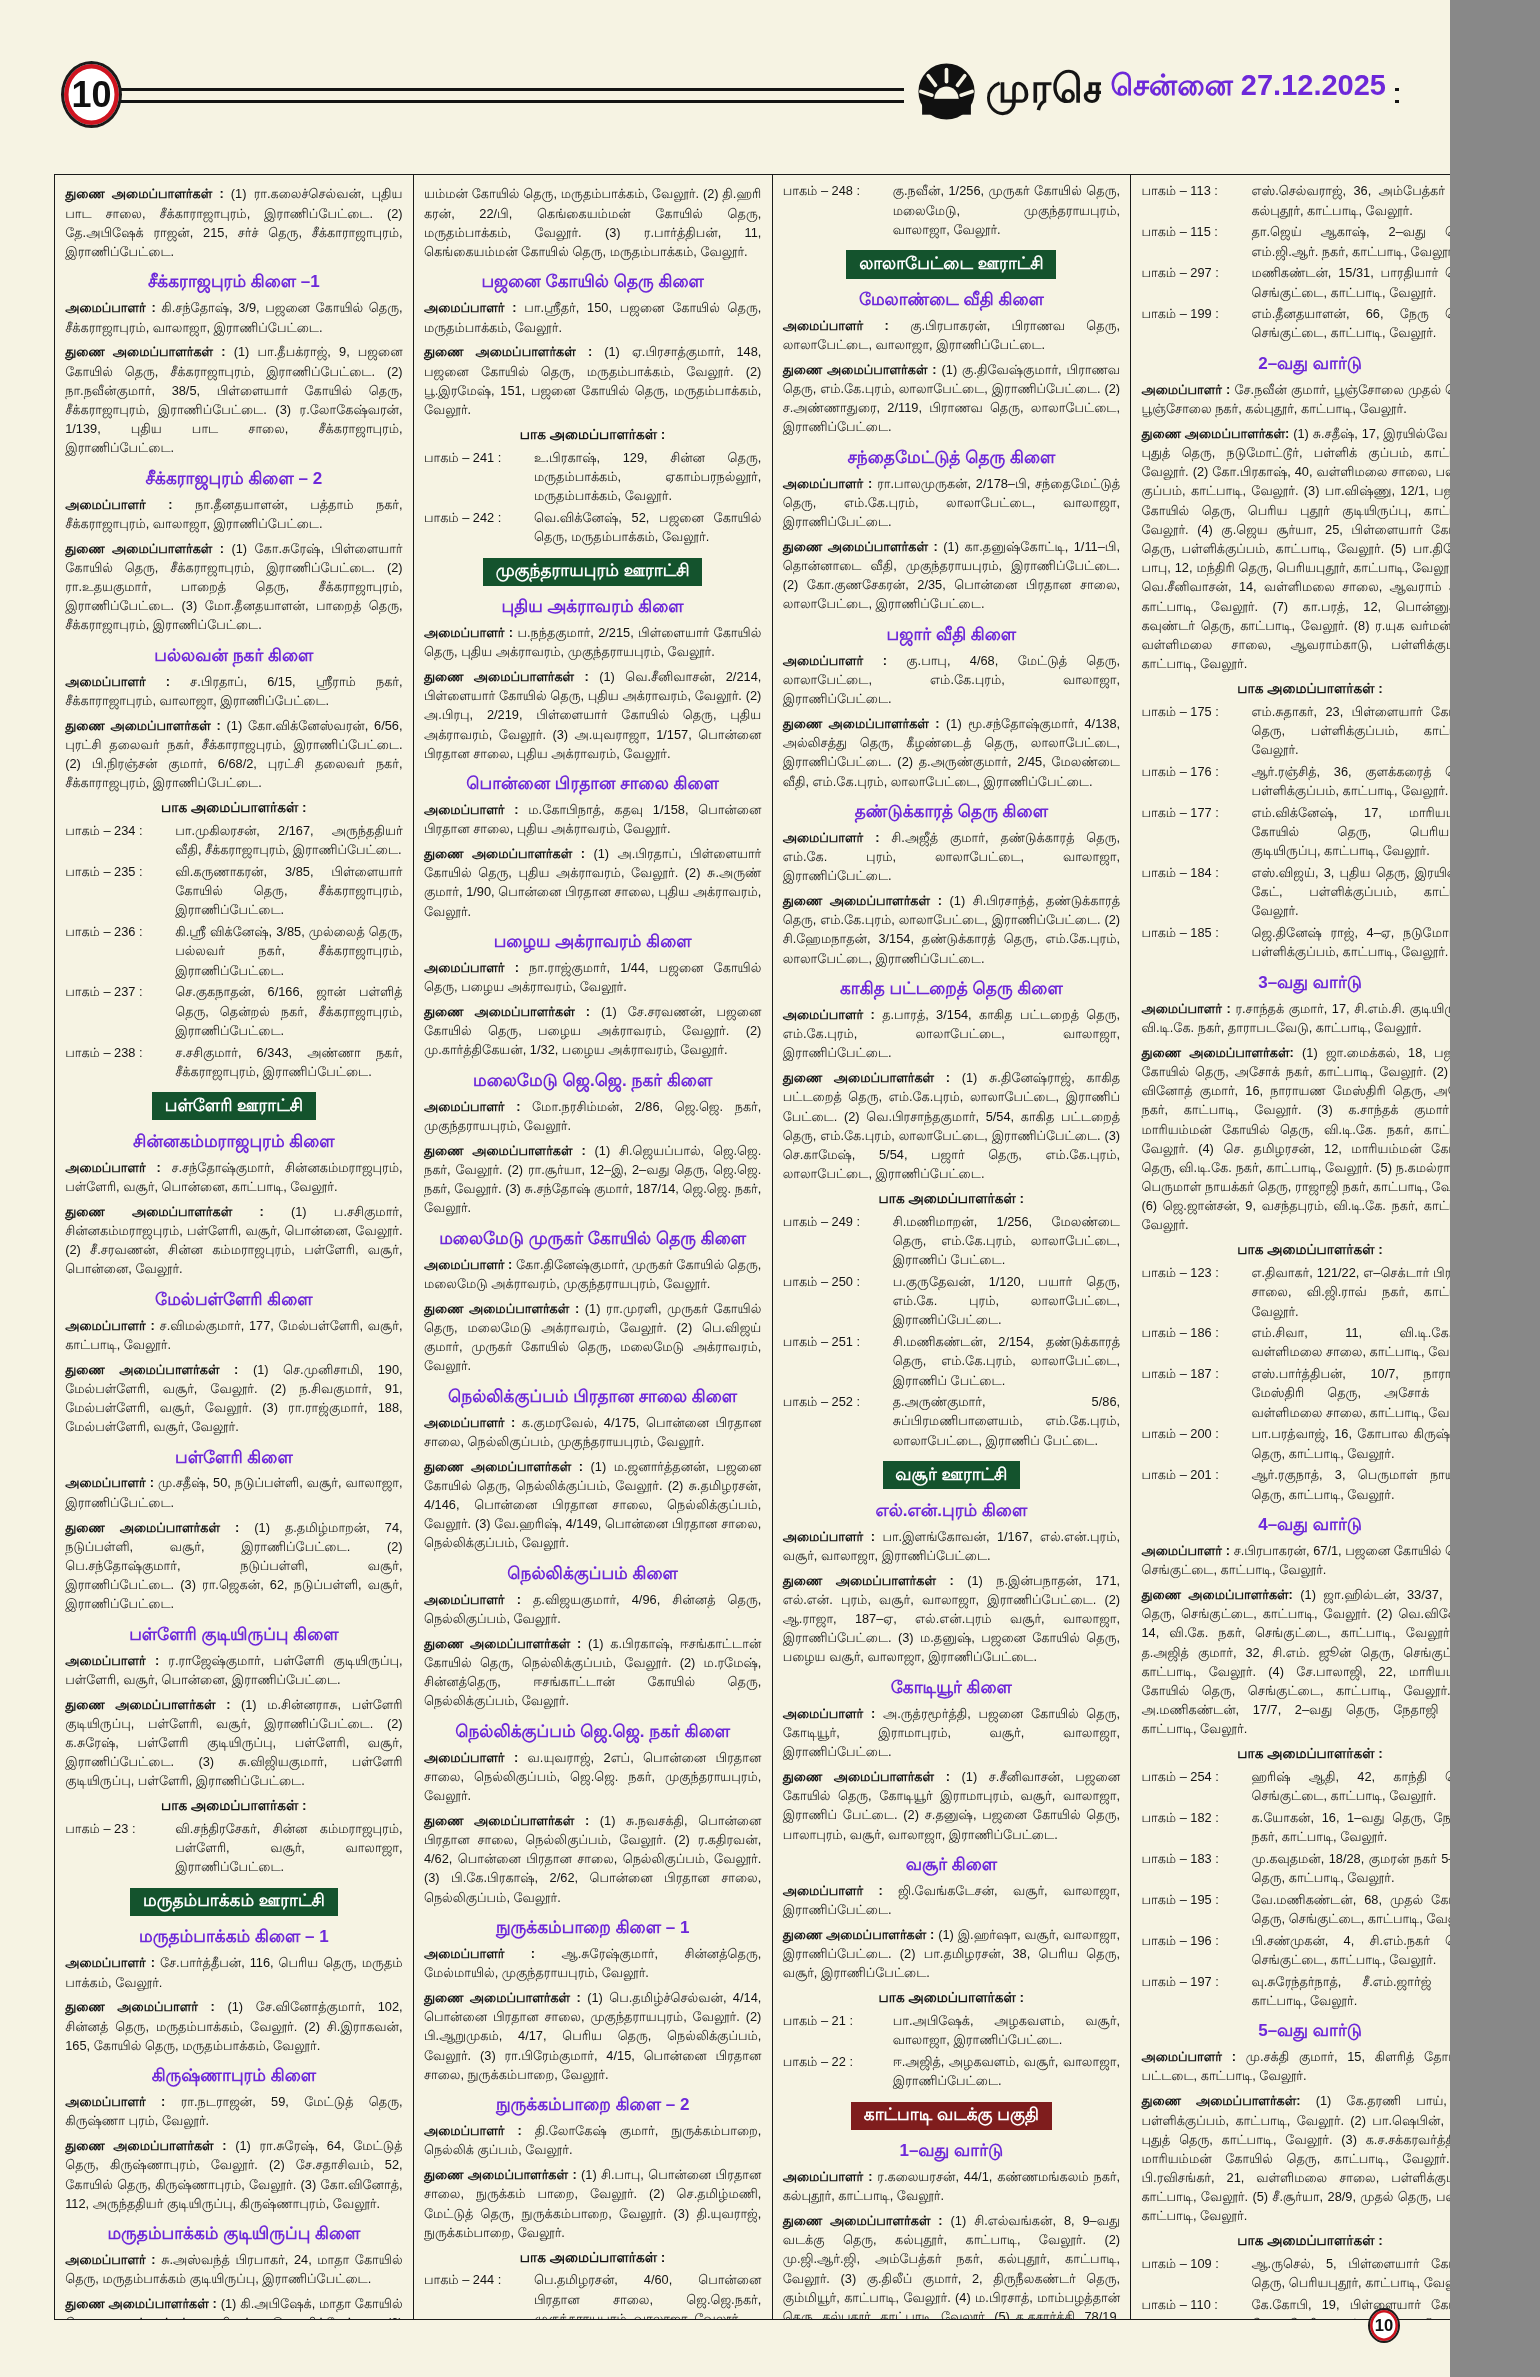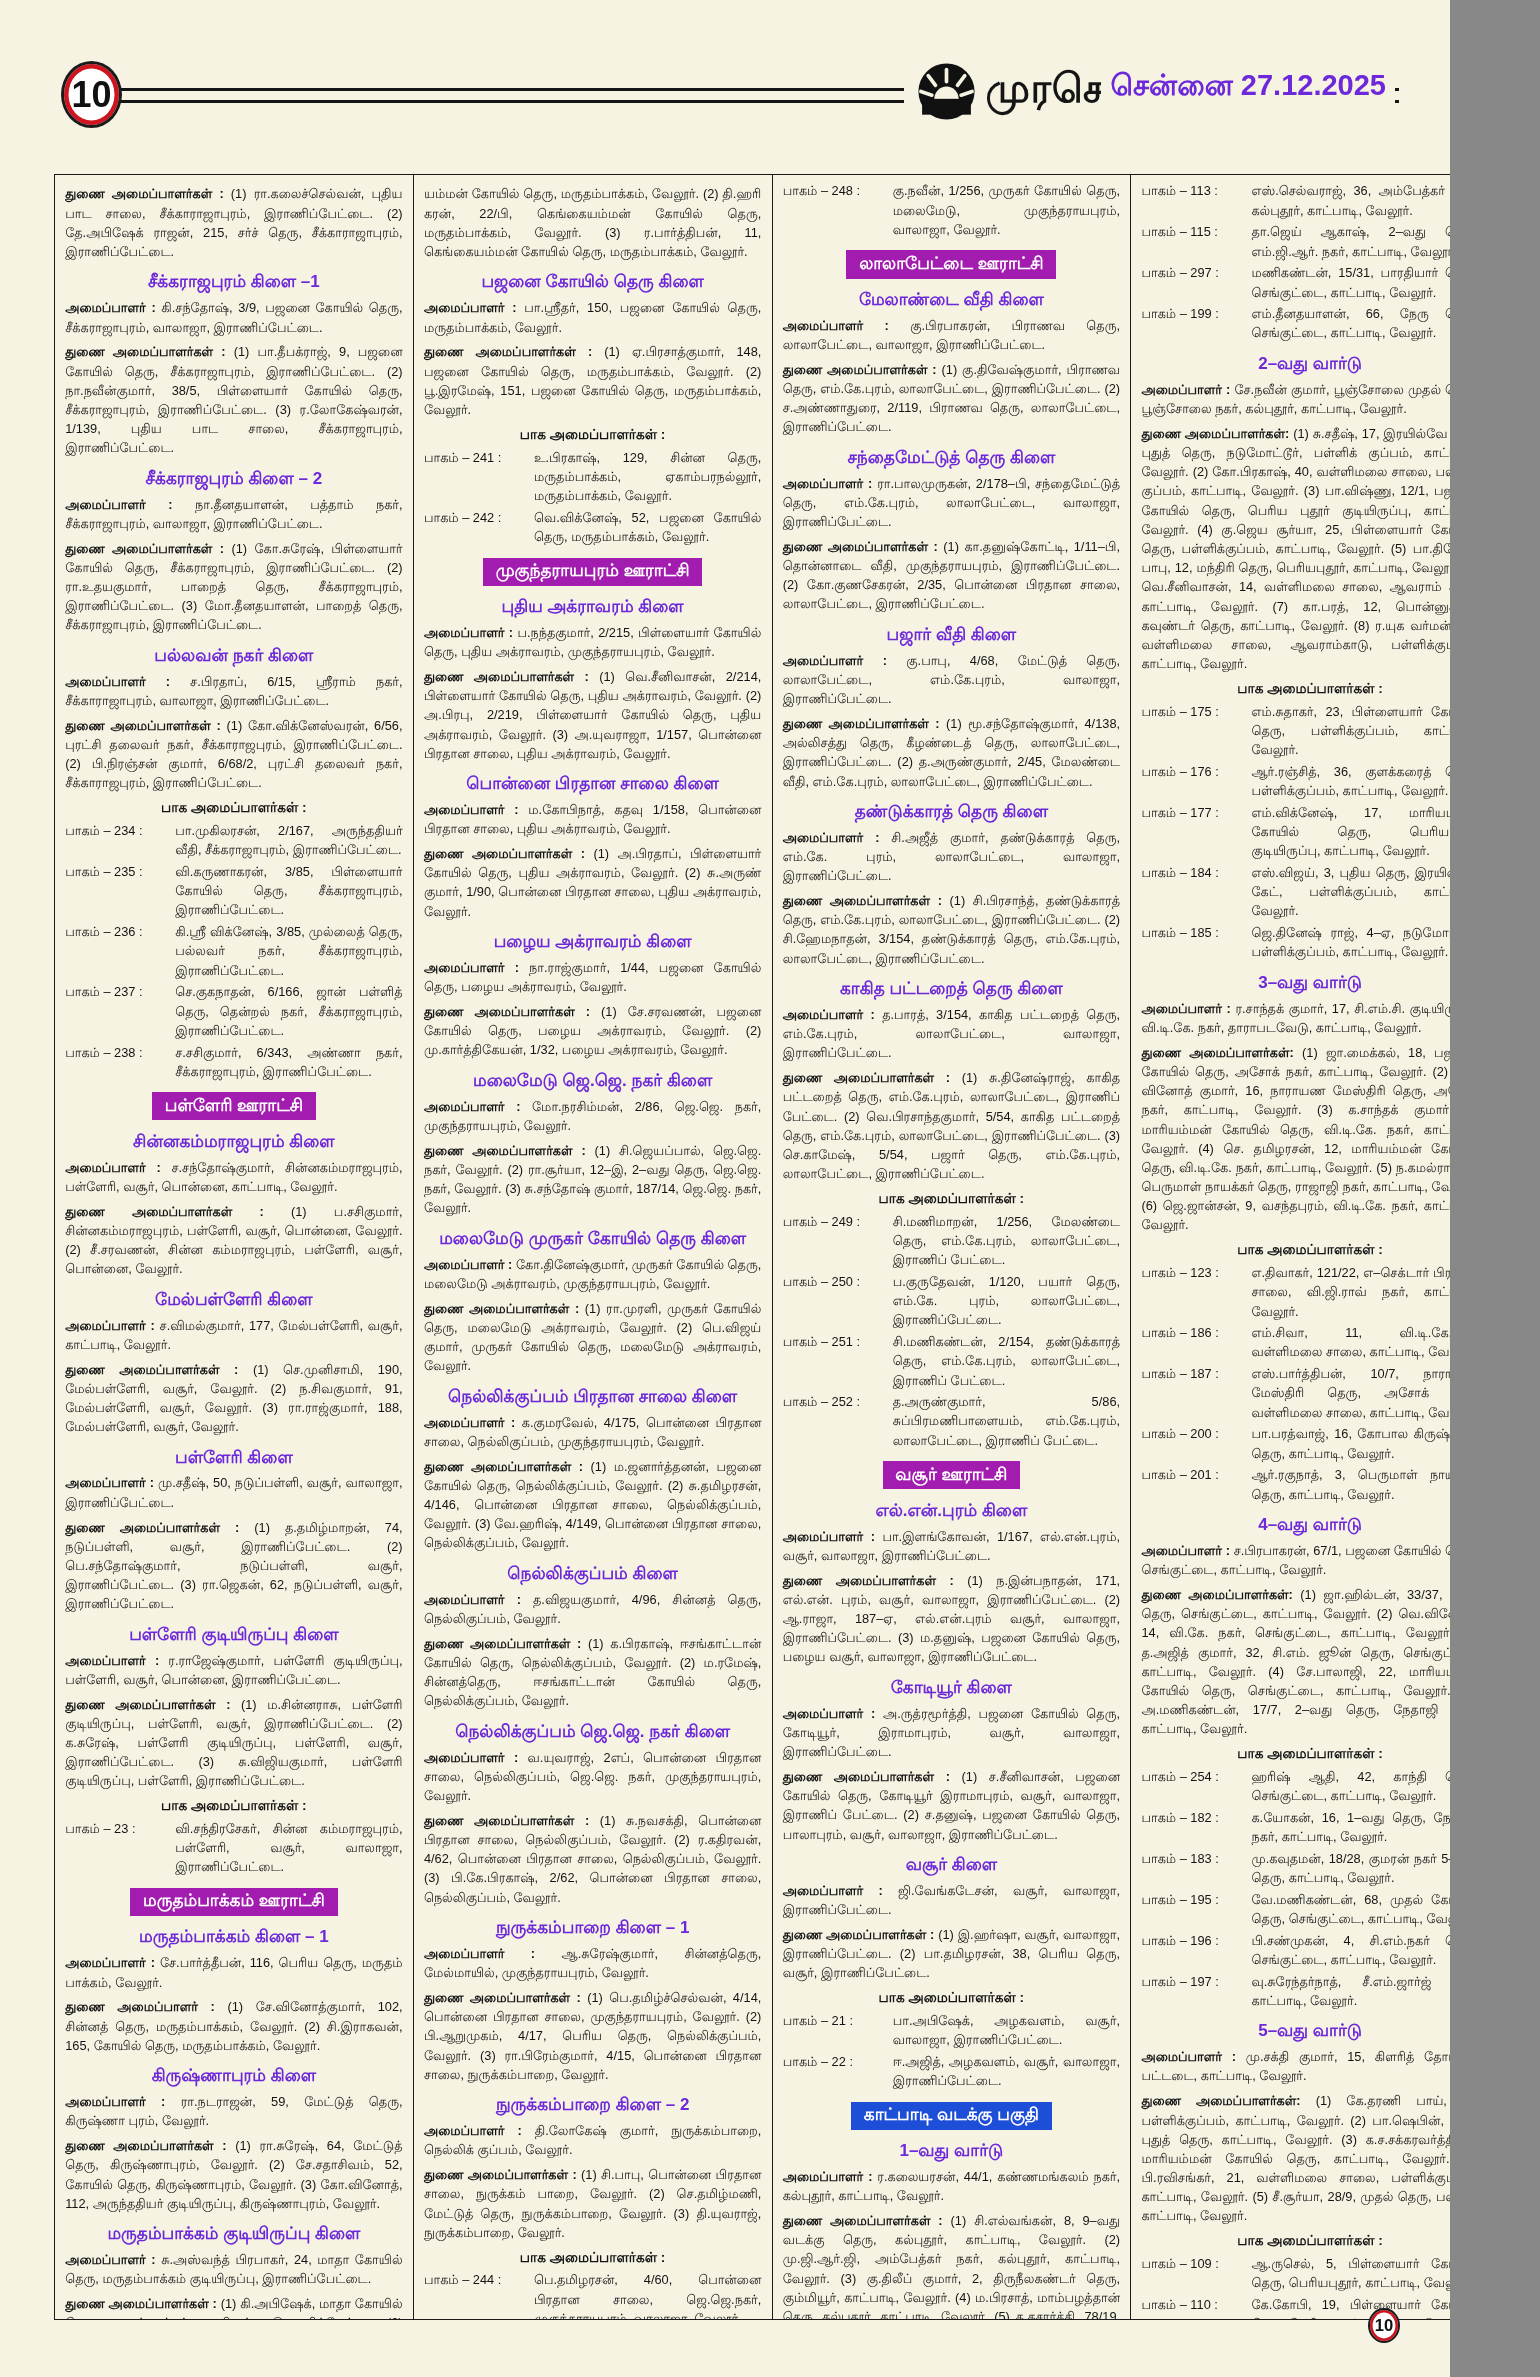--- a/index.html
+++ b/index.html
@@ -38,22 +38,22 @@
     display:flex;box-sizing:border-box;
   }
   .col{flex:1 1 0;padding:3.8px 10.2px 6.4px 10.2px;overflow:hidden;border-left:1.3px solid #1a1a1a;}
   .col:first-child{border-left:none;}
   
   .para{font-size:12.8px;line-height:1.5;text-align:justify;margin:5.7px 0;}
   .para b{font-weight:bold;}
   .red-head{color:#6d28d9;font-weight:bold;font-size:17px;text-align:center;margin:10.2px 0 5.1px 0;line-height:1.25;}
   .badge-wrap{text-align:center;margin:11.5px 0 3.8px 0;}
   .badge{display:inline-block;color:#fff;font-weight:bold;font-size:17px;padding:3.2px 12.8px 4.5px 12.8px;line-height:1.2;}
-  .badge.pink{background:#a21caf;}
-  .badge.redbox{background:#1d4ed8;}
+  .badge.pink{background:#14532d;}
+  .badge.redbox{background:#7f1d1d;}
   .sub-head{text-align:center;font-weight:bold;font-size:13.7px;margin:7.7px 0 3.8px 0;}
   .part{display:flex;font-size:12.8px;line-height:1.5;margin:2.6px 0;}
   .part .pl{flex:0 0 110px;white-space:nowrap;}
   .part .pb{flex:1;text-align:justify;}
   .foot-badge{
     position:absolute;right:50px;bottom:34px;width:28px;height:31px;
     background:#fff;border:2.6px solid #1a1a1a;border-radius:50%;
     box-shadow:0 0 0 2.6px #cf1420 inset;
     display:flex;align-items:center;justify-content:center;
     font-size:16.6px;font-weight:bold;color:#111;

